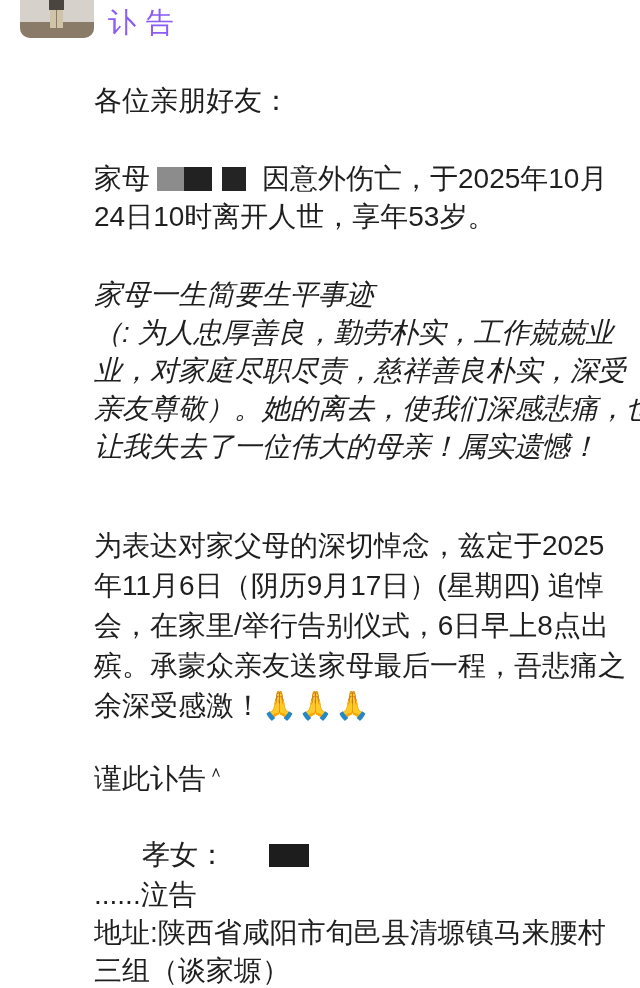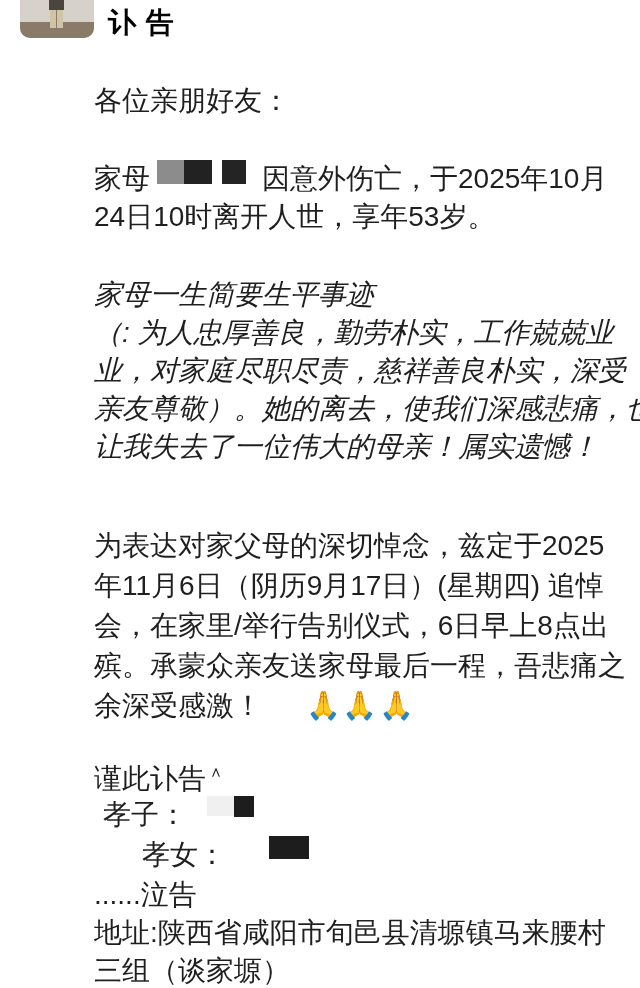--- a/index.html
+++ b/index.html
@@ -18,31 +18,31 @@
     border-radius:10px; overflow:hidden;
     background:#d6d2cb;
   }
   .avatar .wall   { position:absolute; left:0; top:0; width:74px; height:58px; background:#d6d2cb; }
   .avatar .ground { position:absolute; left:0; top:58px; width:74px; height:16px; background:#8a7a68; }
   .avatar .torso  { position:absolute; left:29px; top:26px; width:15px; height:20px; background:#4a463f; }
   .avatar .legs   { position:absolute; left:30px; top:46px; width:13px; height:18px;
                     background:linear-gradient(to right,#cfc4a8 0 45%,#8a7a68 45% 55%,#cfc4a8 55% 100%); }
   .title {
     position:absolute; left:108px; top:4px;
-    font-size:28px; line-height:38px; color:#000000; letter-spacing:1px;font-weight:bold;
+    font-size:28px; line-height:38px; color:#8b5cf6; letter-spacing:1px;
   }
   
   .p { position:absolute; left:94px; right:14px; font-size:28px; line-height:38px; }
   .line { white-space:nowrap; }
-  .flexline { display:flex; align-items:flex-start; height:38px; white-space:nowrap; }
+  .flexline { display:flex; align-items:center; height:38px; white-space:nowrap; }
   .p1 { top:82px; }
   .p2 { top:160px; }
   .p3 { top:276px;font-style:italic; }
   .p4 { top:514px; line-height:40px;margin-top:12px; }
-  .p4 .flexline { height:40px;gap:44px; }
+  .p4 .flexline { height:40px; }
   .p5 { top:756px; }
   .p6 { top:796px; padding-left:9px; }
   .p7 { top:836px;margin-left:48px; }
   .p8 { top:876px; }
   .p9 { top:914px; }
   
   .redact { display:inline-block; flex:0 0 auto; }
   .name-box-1 {
     width:55px; height:24px; margin-left:7px;
     background:linear-gradient(to right,#8c8c8c 0 49%,#222222 49% 100%);
@@ -95,25 +95,20 @@
     <div class="flexline">
       <span>余深受感激！</span>
       <span class="emoji">🙏🙏🙏</span>
     </div>
   </div>
 
   <div class="p p5 line">
     <span>谨此讣告</span><span class="closing-mark">＾</span>
   </div>
 
-  <div class="p p6 flexline">
-    <span>孝子：</span>
-    <span class="redact faint-box"></span>
-    <span class="redact son-box"></span>
-  </div>
 
   <div class="p p7 flexline">
     <span>孝女：</span>
     <span class="redact daughter-box"></span>
   </div>
 
   <div class="p p8 line">......泣告</div>
 
   <div class="p p9">
     <div class="line">地址:陕西省咸阳市旬邑县清塬镇马来腰村</div>

